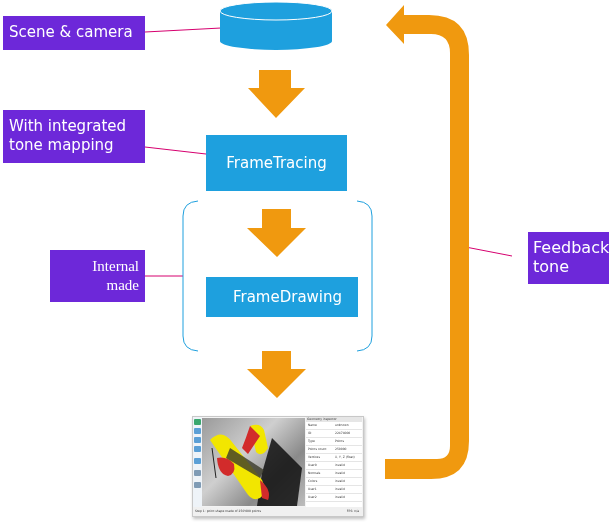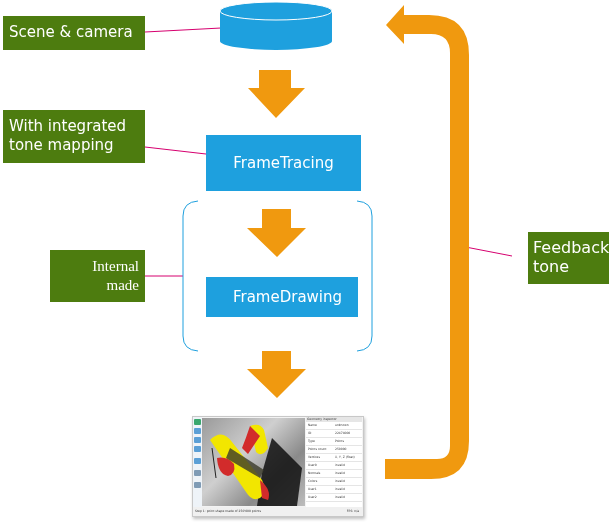--- a/index.html
+++ b/index.html
@@ -1,19 +1,19 @@
 <!DOCTYPE html>
 <html><head>
 <meta charset="utf-8">
 <style>
   html, body { margin: 0; padding: 0; background: #ffffff; }
   body { width: 609px; height: 523px; position: relative; overflow: hidden;
          font-family: "DejaVu Sans", sans-serif; }
   #diagram { position: absolute; left: 0; top: 0; }
-  .label { position: absolute; background: #4d7c0f; color: #ffffff;
+  .label { position: absolute; background: #6d28d9; color: #ffffff;
            font-size: 15px; line-height: 19px; box-sizing: border-box; }
   .label span { display: block; }
   .box { position: absolute; background: #1ea0de; color: #ffffff;
          font-size: 15px; display: flex; align-items: center; justify-content: center; }
   
   .thumb { position: absolute; left: 192px; top: 416px; width: 170px; height: 99px;
            background: #f3f3f3; border: 1px solid #c8c8c8; box-shadow: 1px 2px 3px rgba(0,0,0,0.25);
            overflow: hidden; font-size: 3px; color: #333; }
   .thumb .toolbar { position: absolute; left: 0; top: 0; width: 9px; height: 90px; background: #eef3f8; }
   .thumb .tool { position: absolute; left: 1px; width: 7px; height: 6px; border-radius: 1px; background: #5a9fd6; }
@@ -63,21 +63,21 @@
 </div>
 <div class="label" style="left:50px; top:250px; width:95px; height:52px; padding:7px 6px; text-align:right;font-family:Liberation Serif, serif;">
   <span>Internal</span>
   <span>made</span>
 </div>
 <div class="label" style="left:512px; top:232px; width:95px; height:52px; padding:6px 5px; font-size:16px;margin-left:16px;">
   <span>Feedback</span>
   <span>tone</span>
 </div>
 
-<div class="box" style="left:206px; top:135px; width:155px; height:56px;">
+<div class="box" style="left:206px; top:135px; width:141px; height:56px;">
   <span>FrameTracing</span>
 </div>
 <div class="box" style="left:206px; top:277px; width:141px; height:40px;padding-left:11px;">
   <span>FrameDrawing</span>
 </div>
 
 <div class="thumb">
   <div class="toolbar">
     <div class="tool" style="top:2px; background:#3aa76d;"></div>
     <div class="tool" style="top:11px;"></div>

